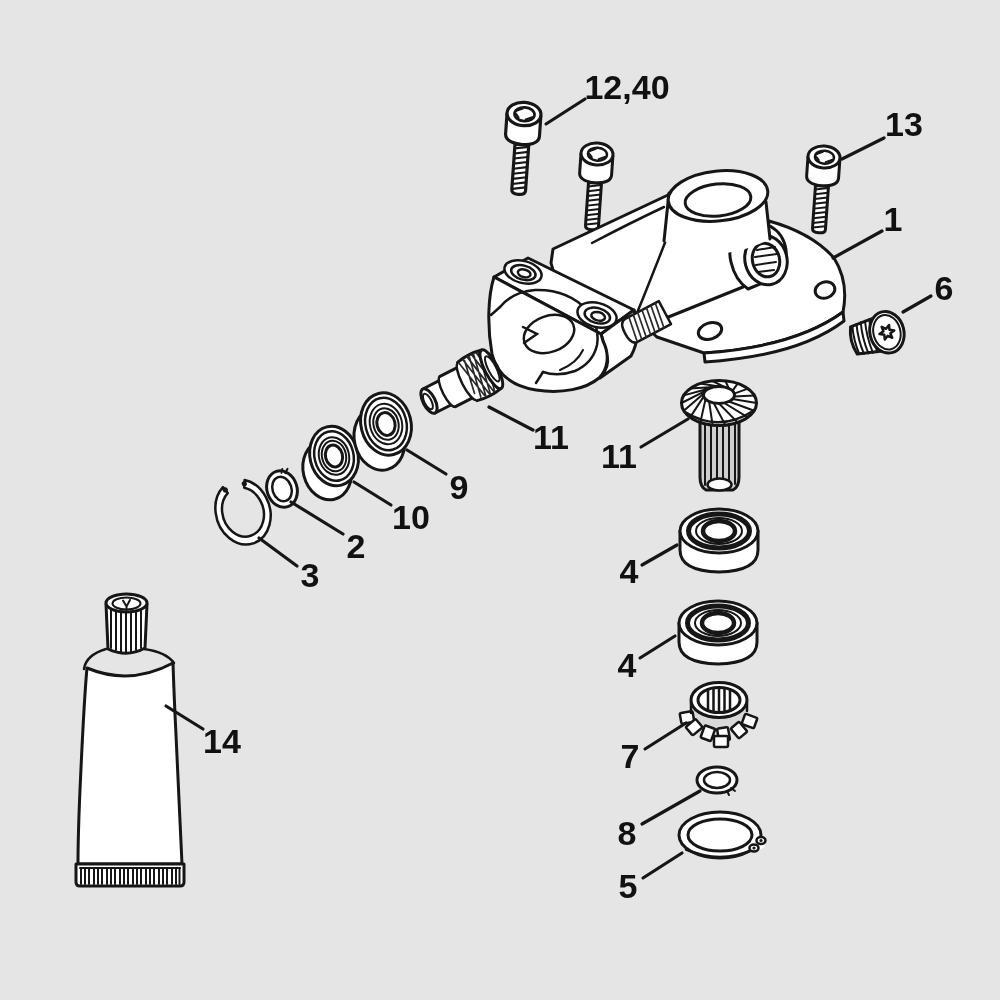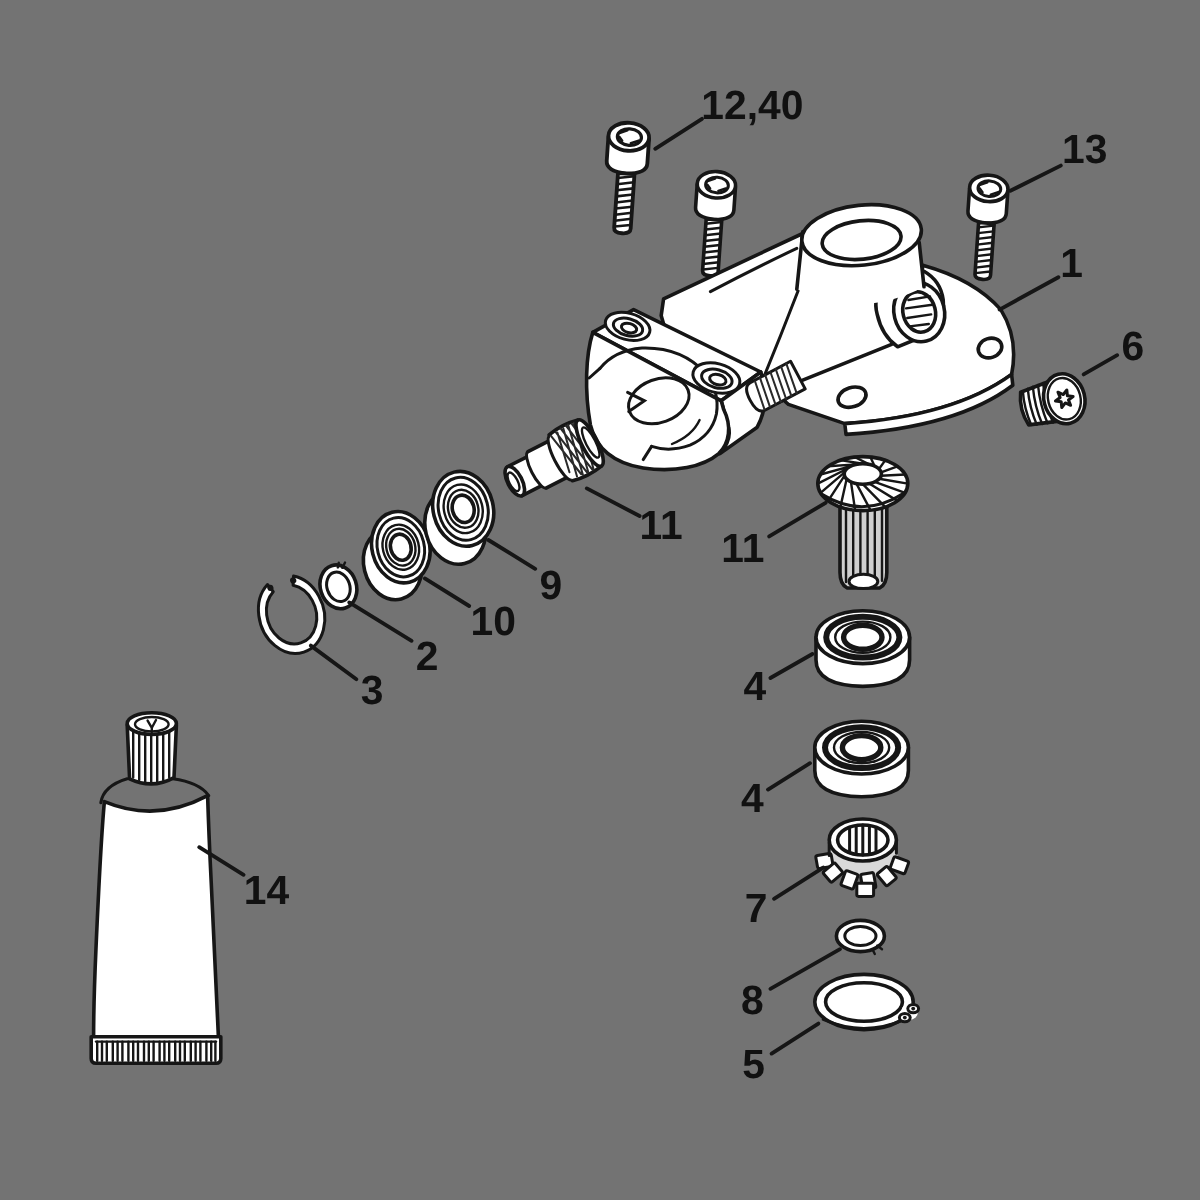--- a/index.html
+++ b/index.html
@@ -1,16 +1,16 @@
 <!DOCTYPE html>
 <html><head>
 <meta charset="utf-8">
 <style>
   html,body{margin:0;padding:0;background:#fff;}
-  .page{position:relative;width:1000px;height:1000px;background:#737373;overflow:hidden;
+  .page{position:relative;width:1000px;height:1000px;background:#e5e5e5;overflow:hidden;
         font-family:"Liberation Sans", sans-serif;}
   svg{display:block;}
   .fw{fill:#ffffff;stroke:#161616;stroke-width:3;stroke-linejoin:round;stroke-linecap:round;}
   .fw25{fill:#ffffff;stroke:#161616;stroke-width:2.5;stroke-linejoin:round;stroke-linecap:round;}
   .fg{fill:#d9d9d9;stroke:none;}
   .ln{fill:none;stroke:#161616;stroke-width:3;stroke-linecap:round;stroke-linejoin:round;}
   .s2{fill:none;stroke:#161616;stroke-width:2;stroke-linecap:round;}
   .s25{fill:none;stroke:#161616;stroke-width:2.5;stroke-linecap:round;}
   .s5{fill:none;stroke:#161616;stroke-width:5;}
   .s45{fill:#ffffff;stroke:#161616;stroke-width:4.5;}

